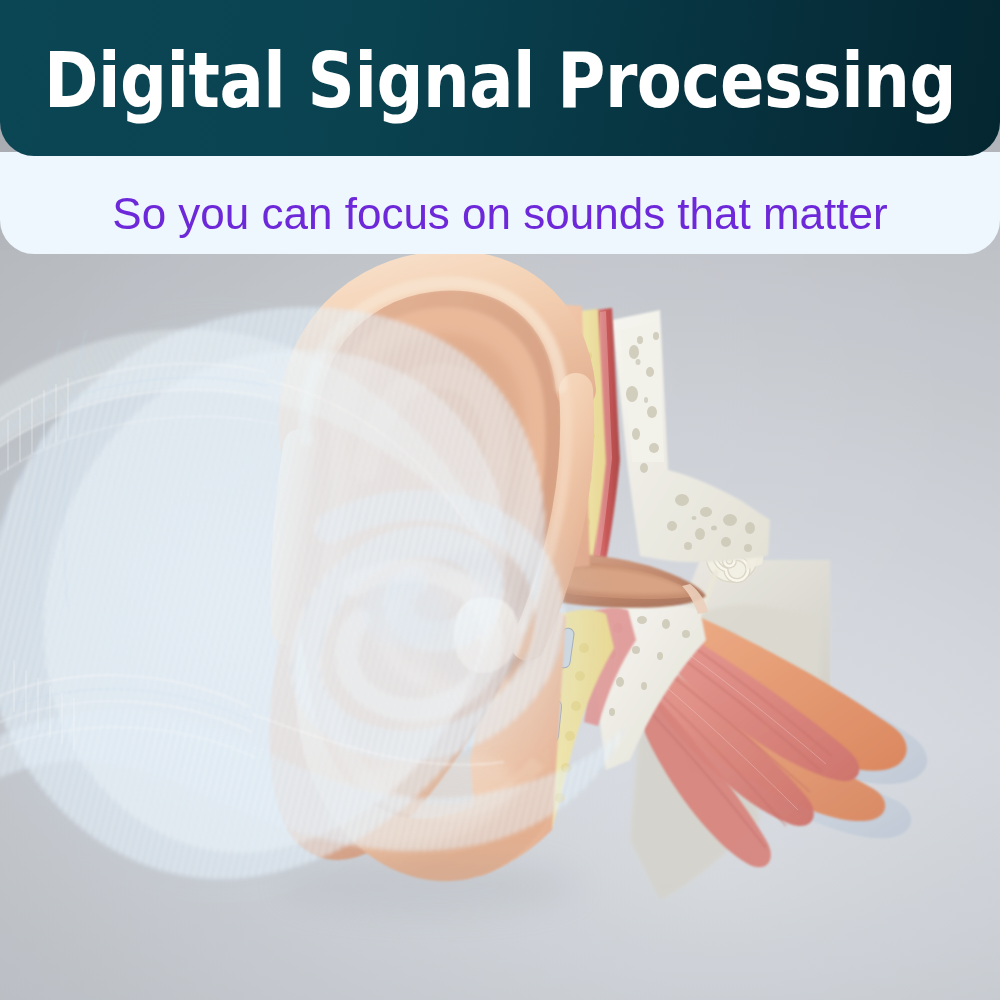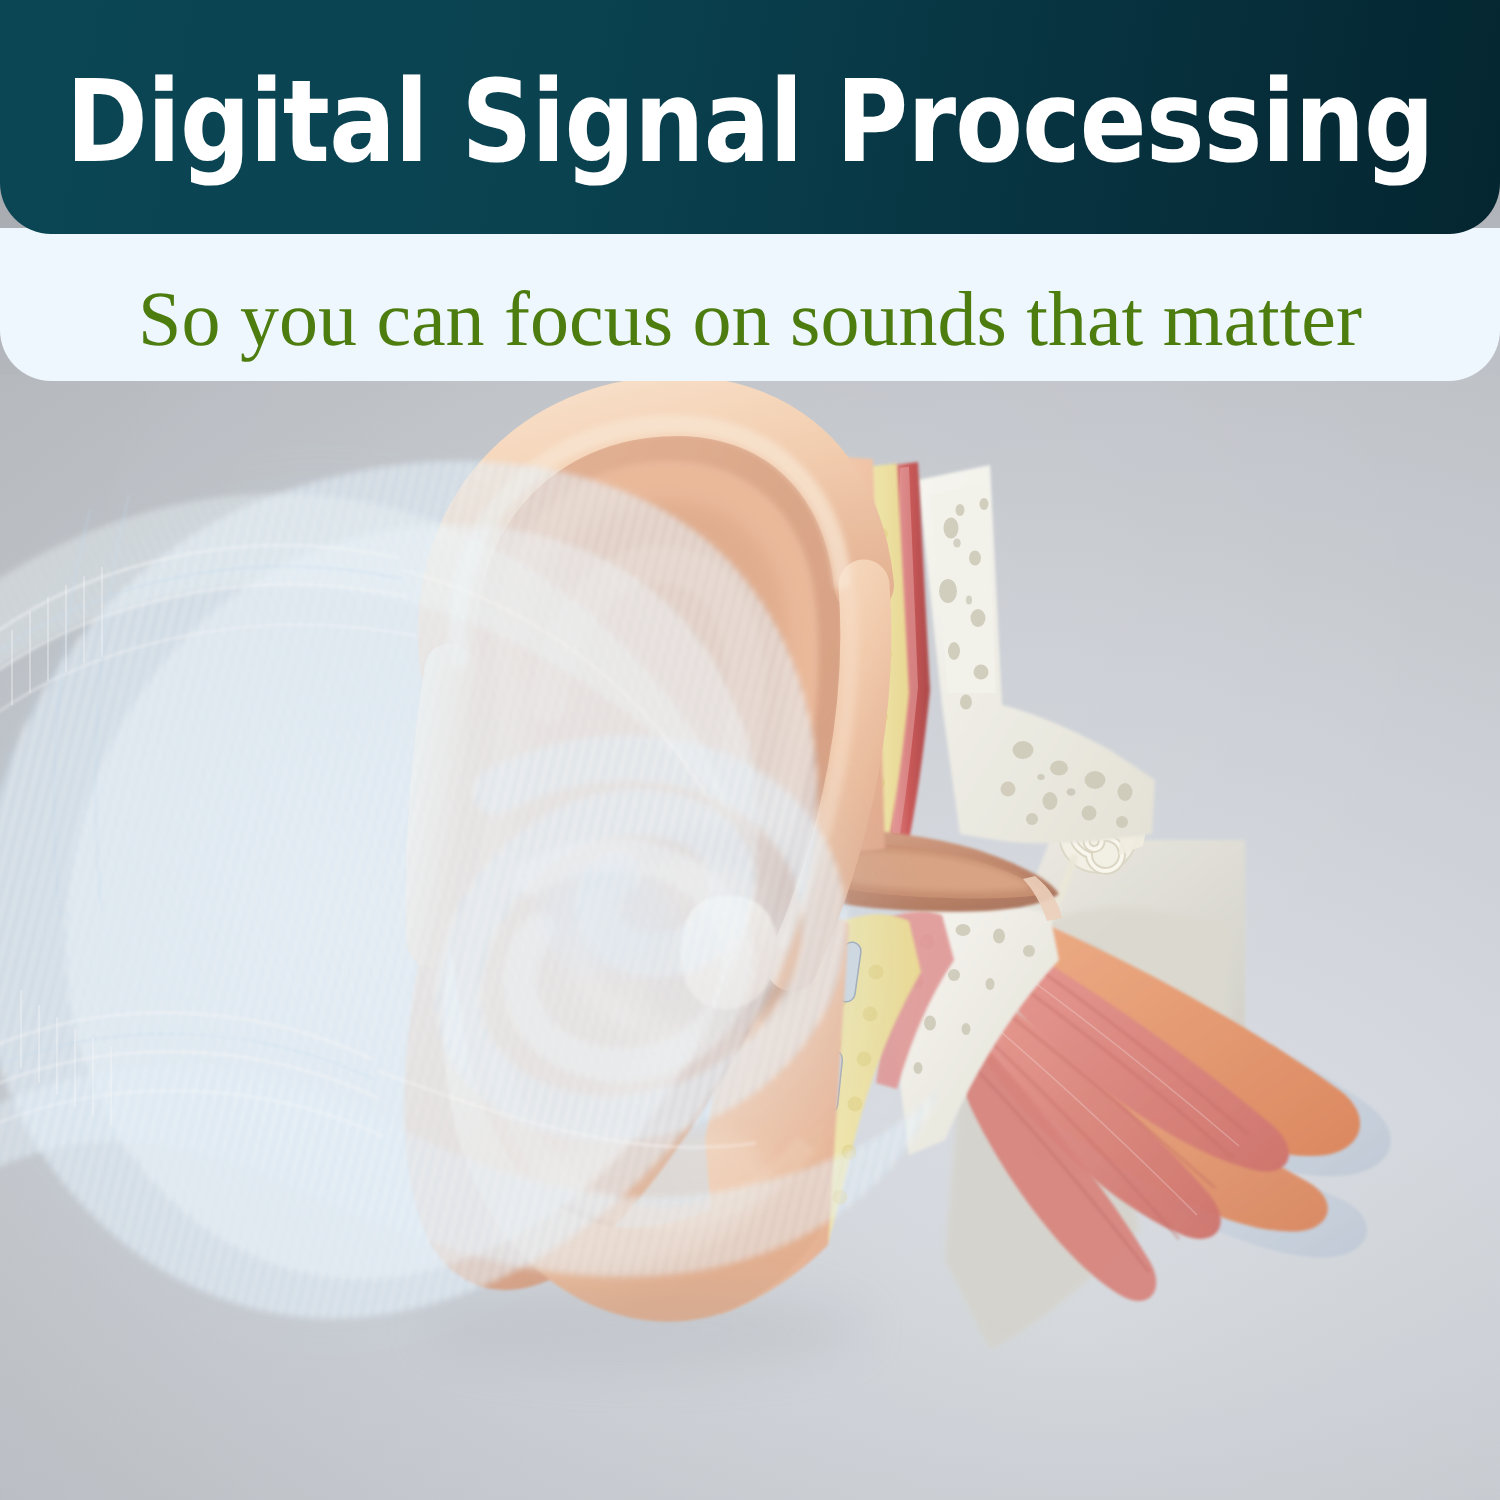--- a/index.html
+++ b/index.html
@@ -53,24 +53,24 @@
     padding-top:6px;
   }
   .sub-band {
     position:absolute; left:0; top:152px; width:1000px; height:102px;
     background:#eef7fd;
     border-radius:0 0 34px 34px;
     display:flex; align-items:center; justify-content:center;
     z-index:5;
   }
   .sub-text {
-    color:#4d7c0f;
-    font-family:Liberation Serif, serif;
+    color:#6d28d9;
+    font-family:Liberation Sans, sans-serif;
     font-weight:normal;
-    font-size:52px;
+    font-size:44px;
     line-height:1;
     letter-spacing:0px;
     white-space:nowrap;
     padding-top:22px;
   }
 </style>
 </head>
 <body>
 
 <div class="stage">

